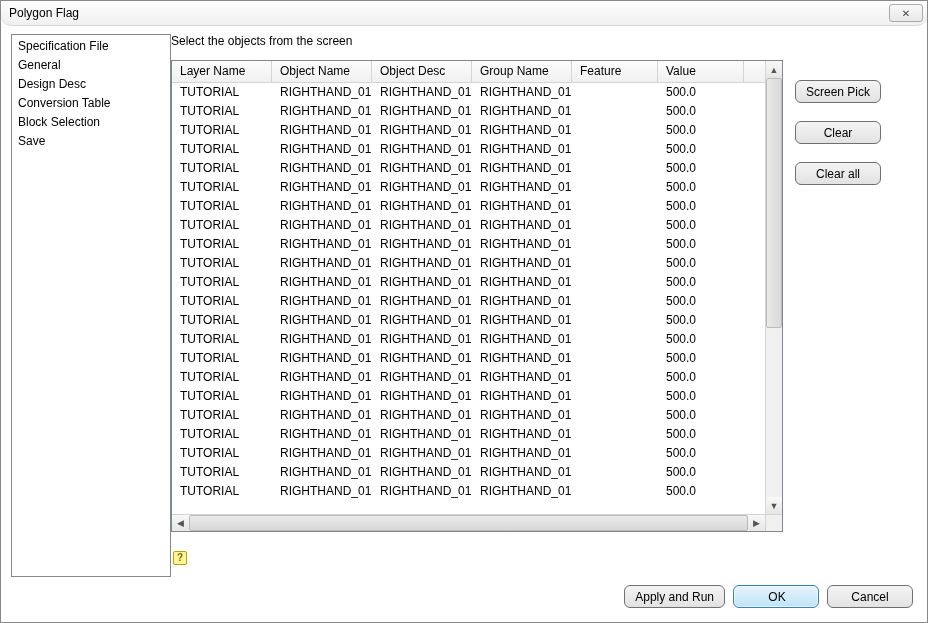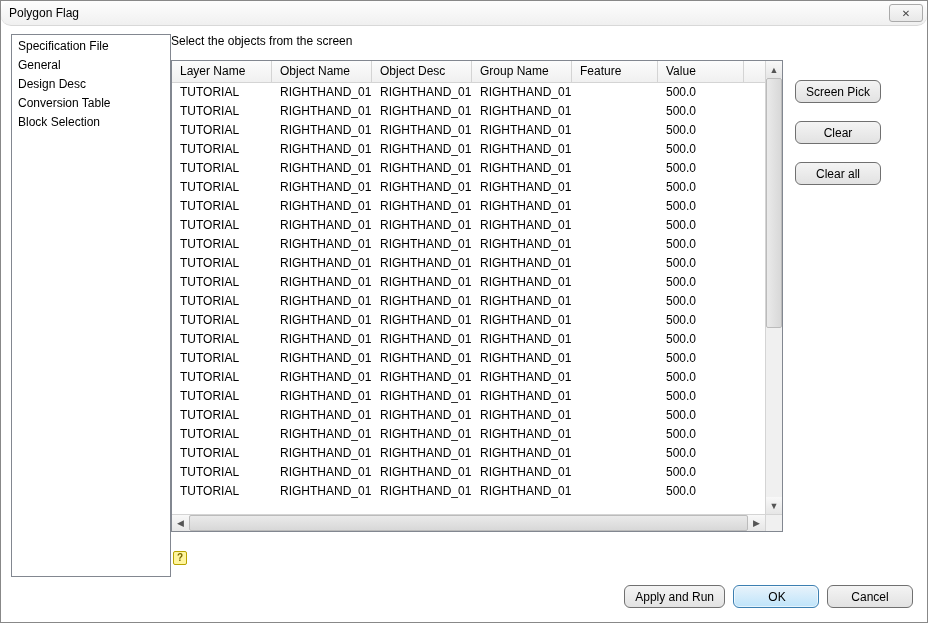--- a/index.html
+++ b/index.html
@@ -208,20 +208,21 @@
   </div>
 
   <div class="content">
 
     <div class="sidebar">
       <div class="sidebar-item">Specification File</div>
       <div class="sidebar-item">General</div>
       <div class="sidebar-item">Design Desc</div>
       <div class="sidebar-item">Conversion Table</div>
       <div class="sidebar-item">Block Selection</div>
+      <div class="sidebar-item">Save</div>
     </div>
 
     <div class="main">
       <div class="main-label">Select the objects from the screen</div>
 
       <div class="main-row">
 
         <div class="table-wrap">
           <div class="table-header">
             <div class="th col0">Layer Name</div>

